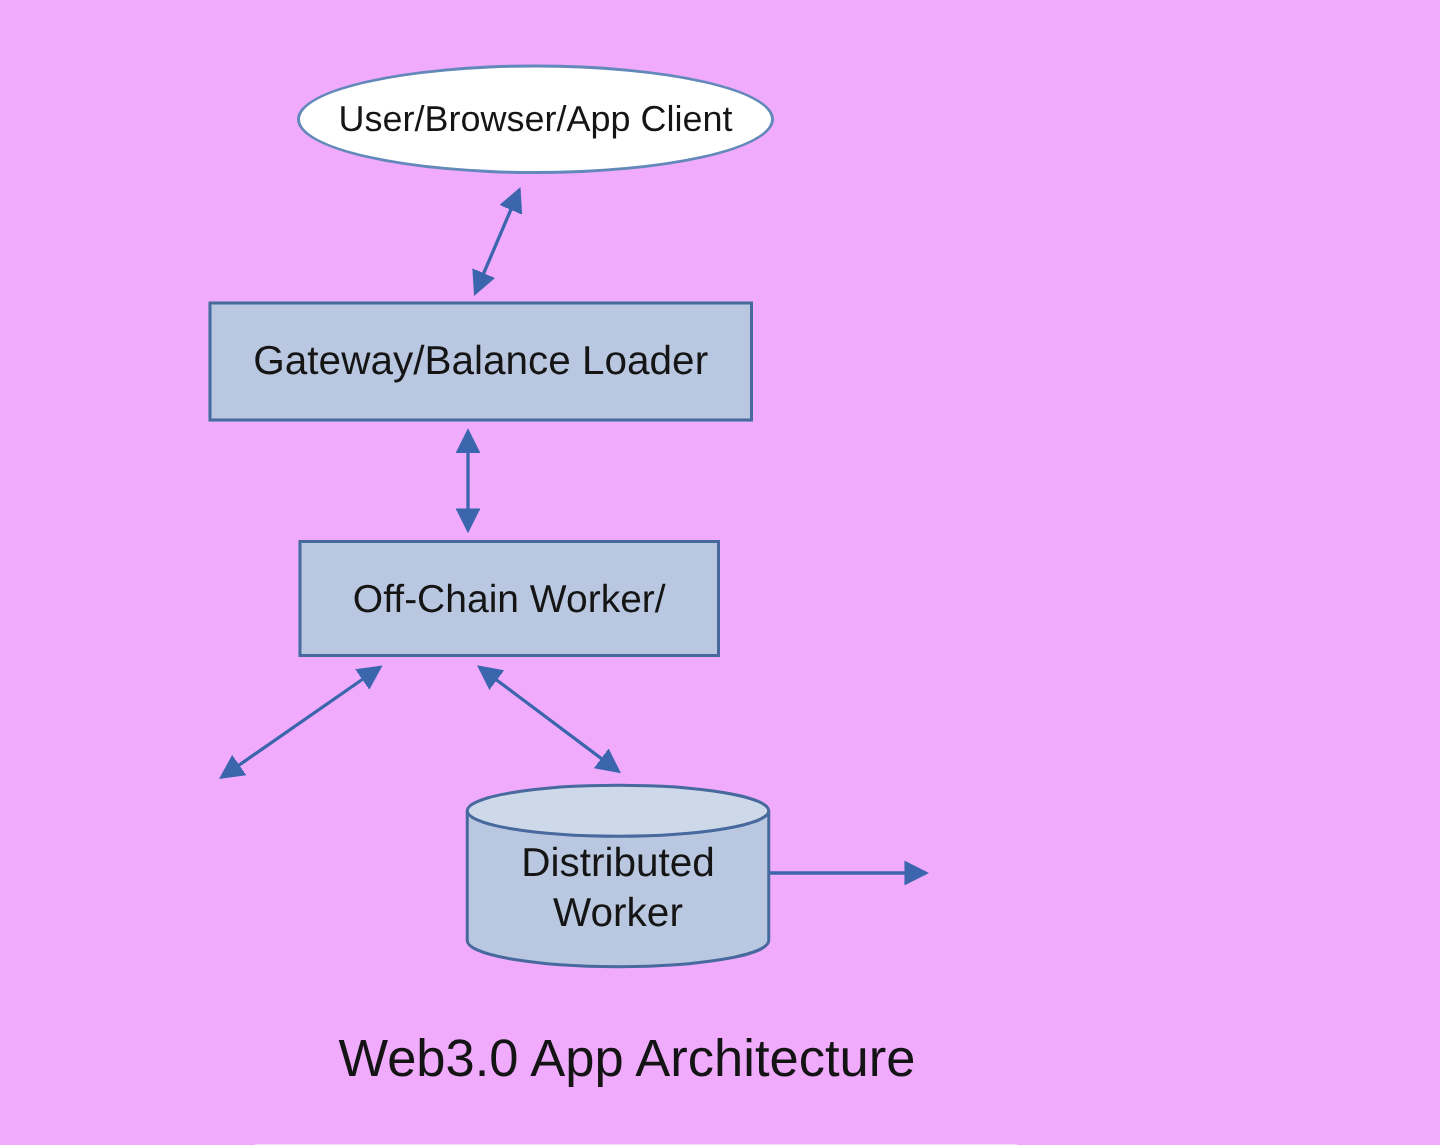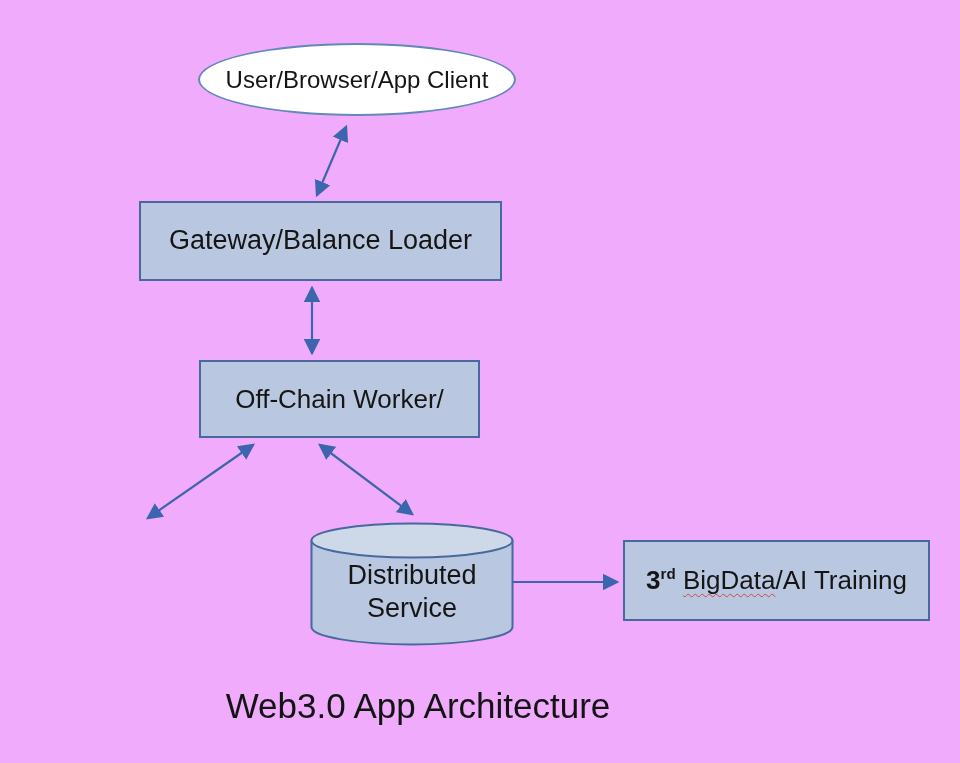--- a/index.html
+++ b/index.html
@@ -112,23 +112,20 @@
   </div>
 
 
   <div id="storage-cyl" class="cylinder">
     <svg width="204" height="125" viewBox="0 0 204 125" xmlns="http://www.w3.org/2000/svg">
       <path d="M1.5,19 L1.5,106 A100.5,17.5 0 0 0 202.5,106 L202.5,19" fill="#b9c8e0" stroke="#47699e" stroke-width="2"></path>
       <ellipse cx="102" cy="19.5" rx="100.5" ry="17" fill="#cdd8e8" stroke="#47699e" stroke-width="2"></ellipse>
     </svg>
     <div class="cyl-label">
       <span class="block">Distributed</span>
-      <span class="block">Service</span>
+      <span class="block">Worker</span>
     </div>
   </div>
 
-  <div id="bigdata-box" class="node rect-node">
-    <span class="node-label"><span class="bold">3</span><span class="ordinal">rd</span><span class="misspelled after-ordinal">BigData</span><span>/AI Training</span></span>
-  </div>
 
   <div id="diagram-title">Web3.0 App Architecture</div>
 
 </div>
 
 </body></html>

